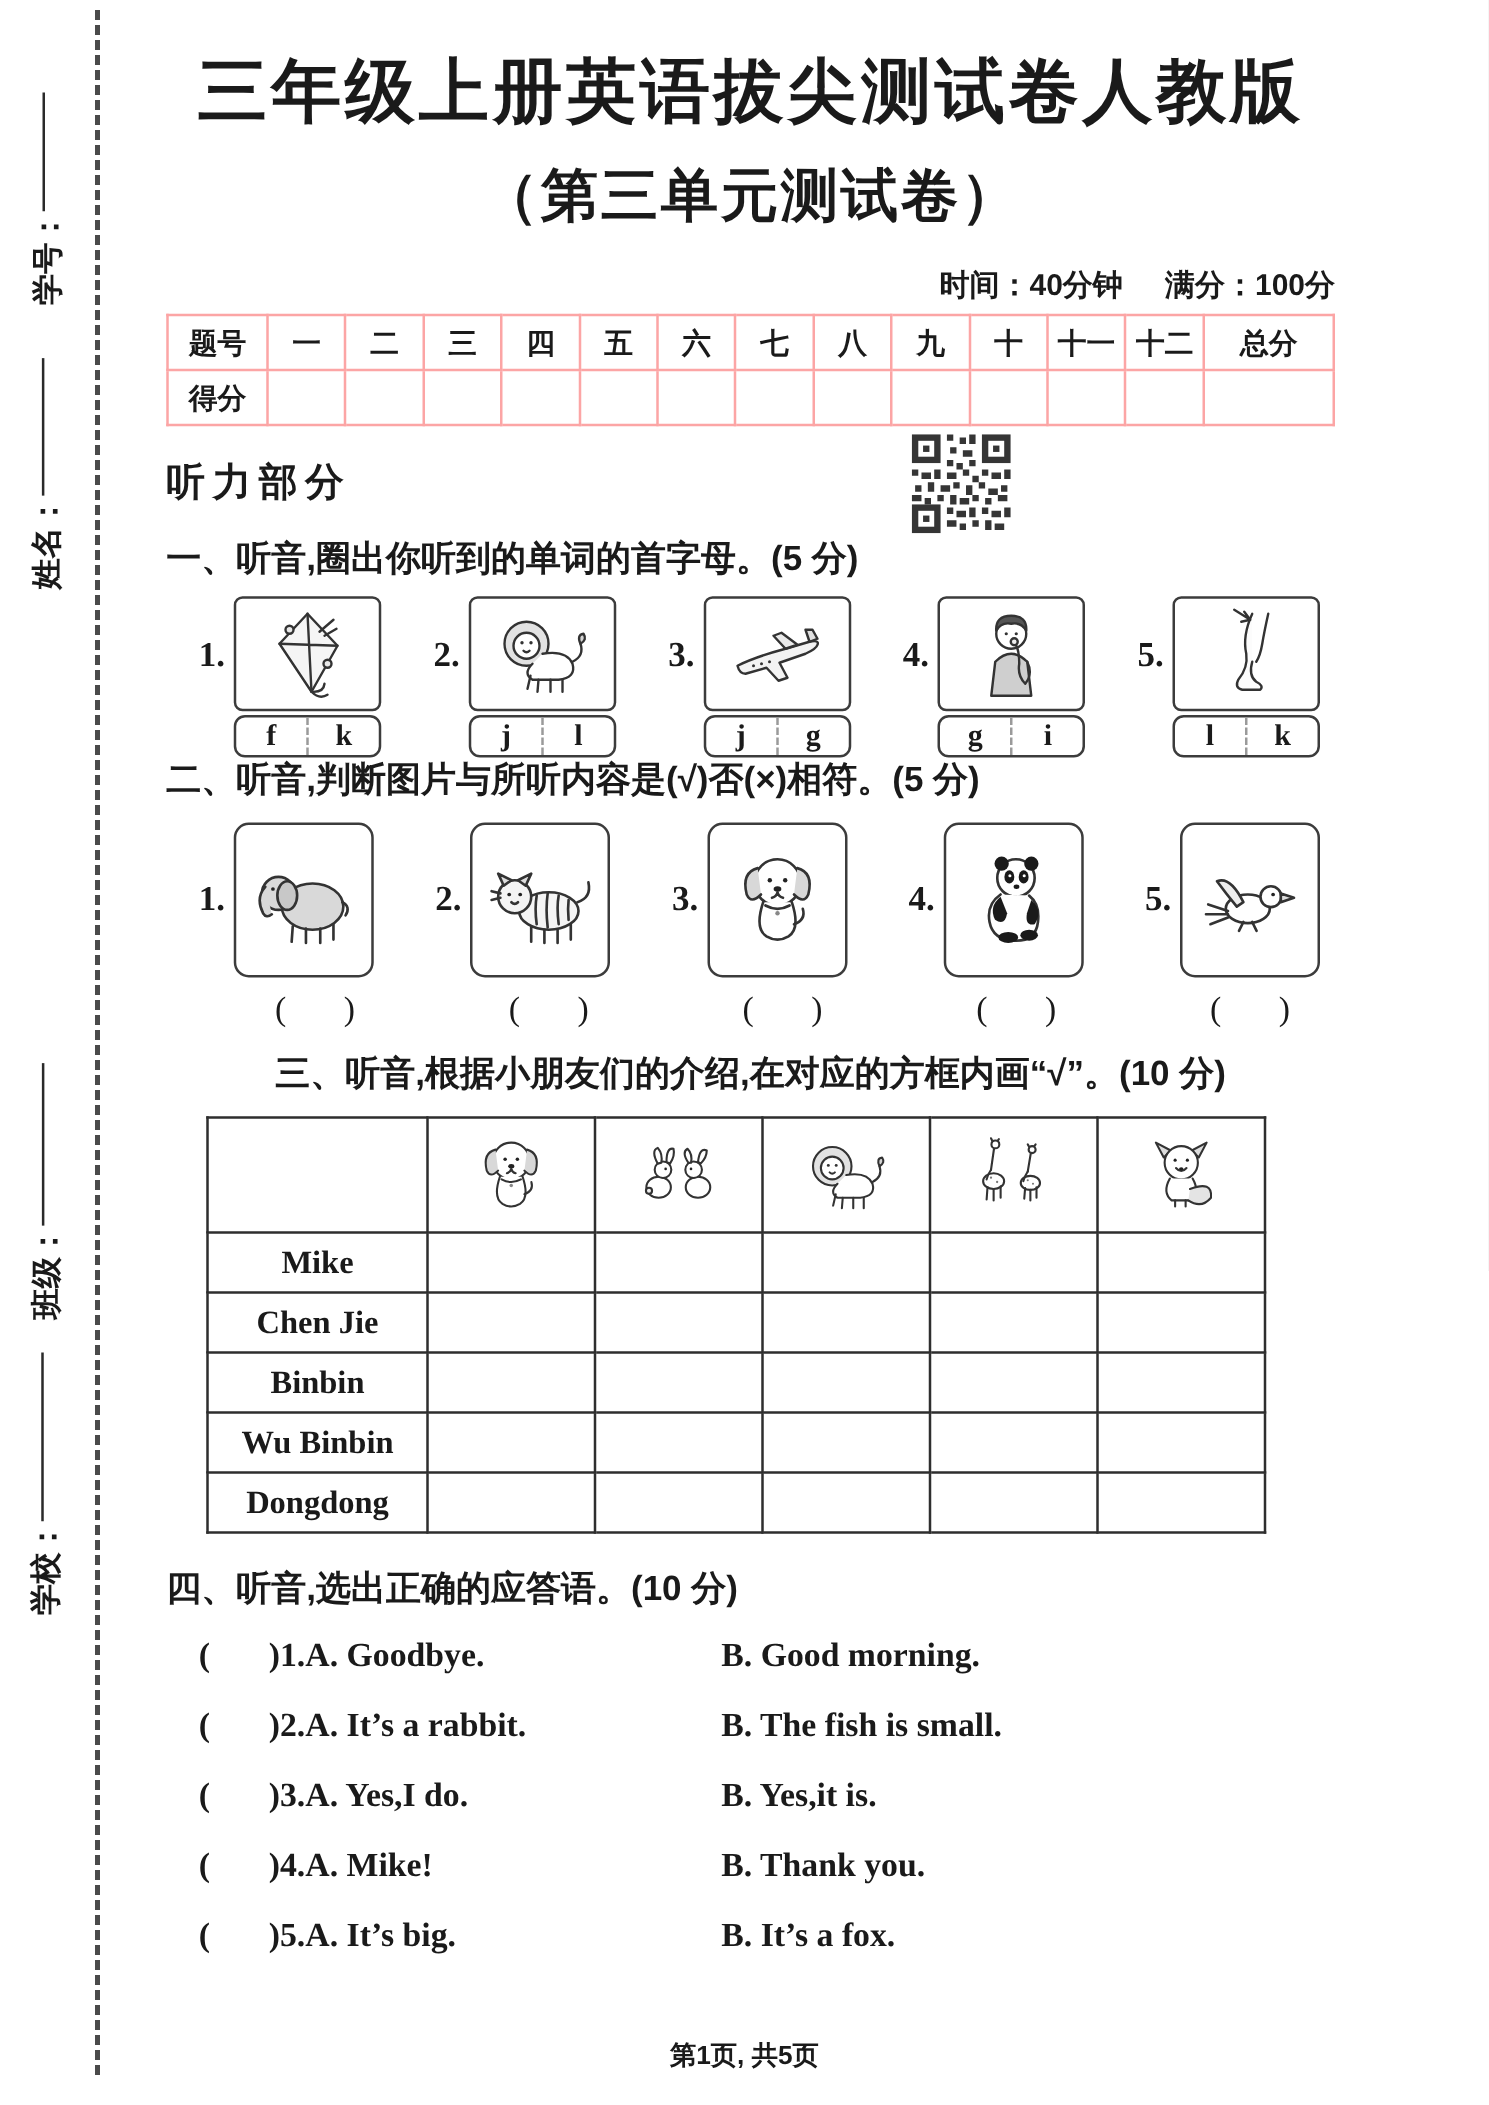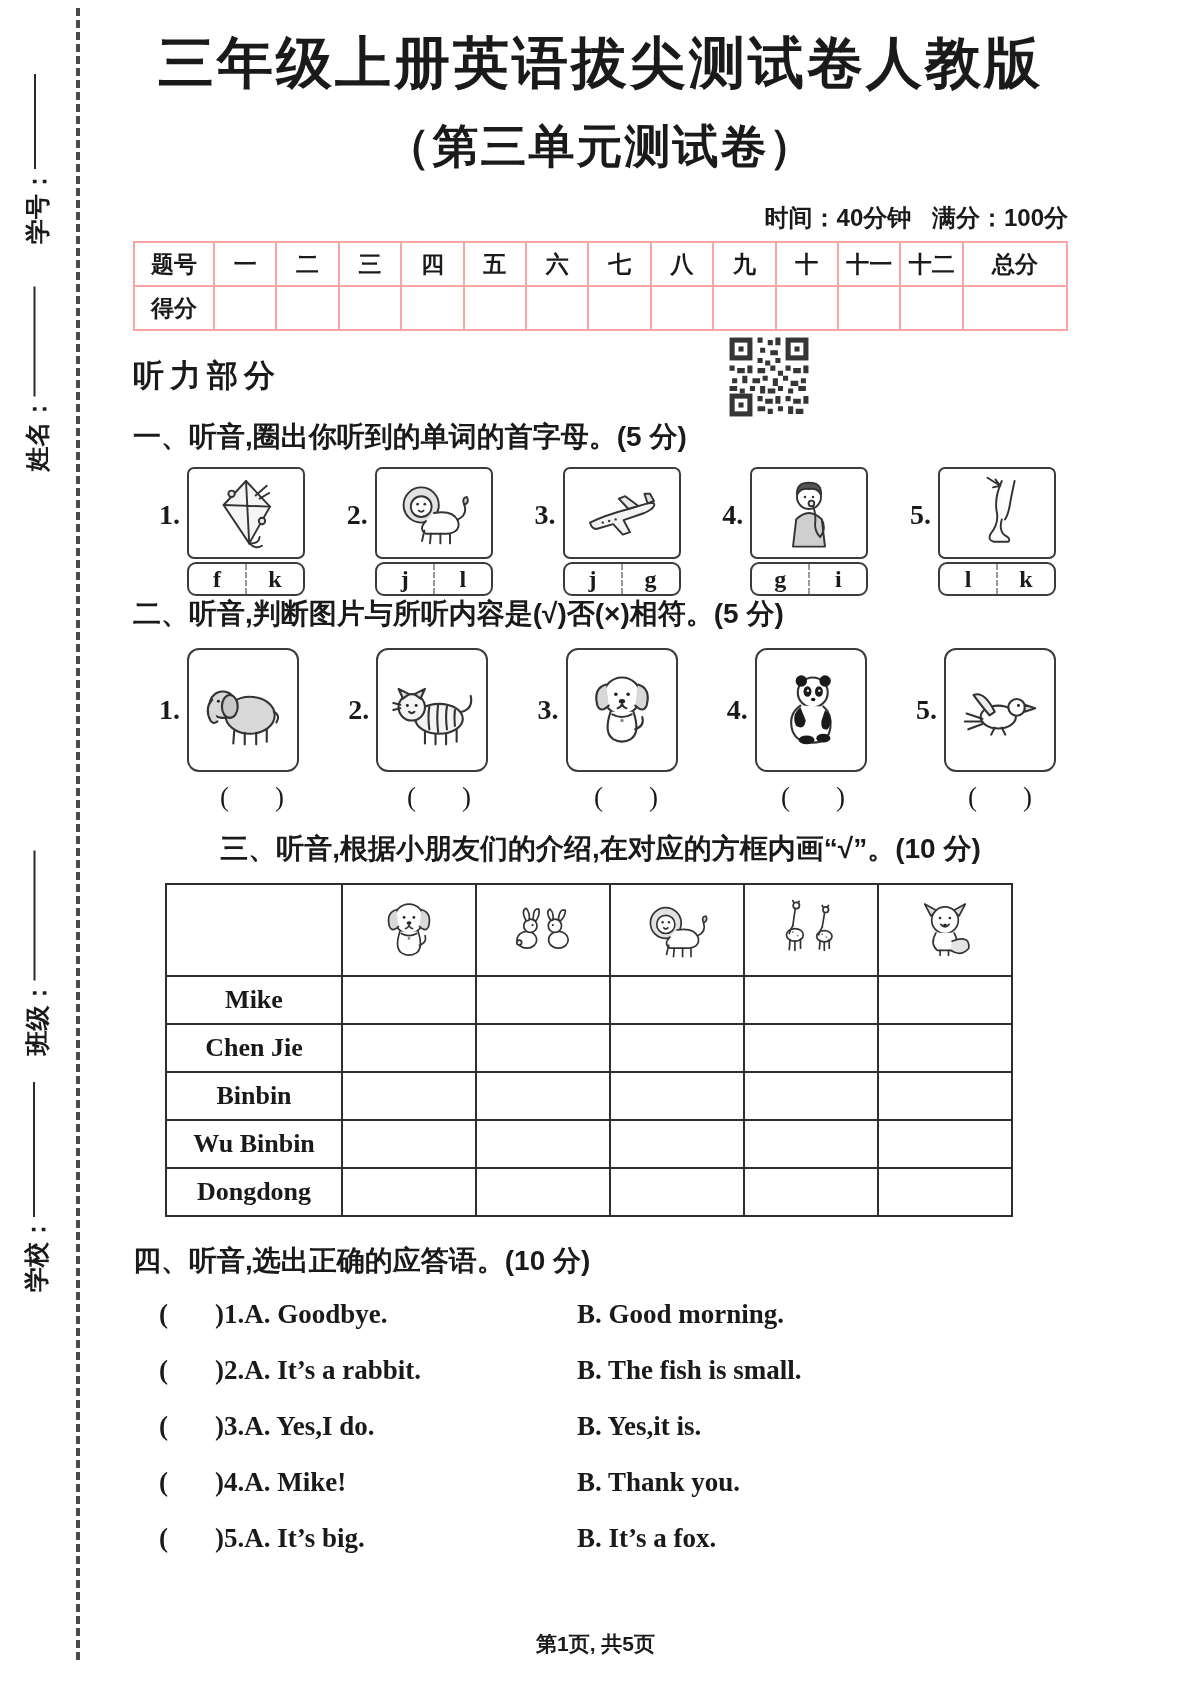--- a/index.html
+++ b/index.html
@@ -13,25 +13,25 @@
     border-left:4px dashed #4a4a4a; }
   .side-field { position:absolute; height:44px; display:flex; align-items:center;
     transform:rotate(-90deg); }
   .side-label { font-weight:bold; font-size:25px; white-space:nowrap; }
   .side-line { flex:1; height:0; border-bottom:2.5px solid #2a2a2a; margin-bottom:5px; }
   .sf1 { width:170px; left:-48px; top:137px; }
   .sf2 { width:185px; left:-56px; top:357px; }
   .sf3 { width:205px; left:-66px; top:931px; }
   .sf4 { width:210px; left:-69px; top:1165px; }
   
-  .main { position:absolute; left:133px; top:0; width:935px; padding-top:30px; }
+  .main { position:absolute; left:133px; top:0; width:935px; padding-top:40px; }
   .title { text-align:center; font-size:56px; font-weight:bold; letter-spacing:3px; line-height:66px; }
   .subtitle { text-align:center; font-size:46px; font-weight:bold; letter-spacing:2px; margin-top:20px; }
   .meta { text-align:right; font-size:24px; font-weight:bold; margin-top:24px; }
-  .meta span + span { margin-left:14px; }
+  .meta span + span { margin-left:27px; }
   
   .score-table { width:100%; border-collapse:collapse; margin-top:7px; table-layout:fixed; }
   .score-table td { border:2px solid #fca5a5; height:44px; text-align:center;
     font-size:23px; font-weight:bold; }
   .score-table col.c-corner { width:80px; }
   .score-table col.c-total { width:104px; }
   
   .listen-head { position:relative; height:86px; margin-top:2px; }
   .listen-title { position:absolute; left:0; right:0; top:22px; text-align:left;
     font-size:31px; font-weight:bold; letter-spacing:6px; }

